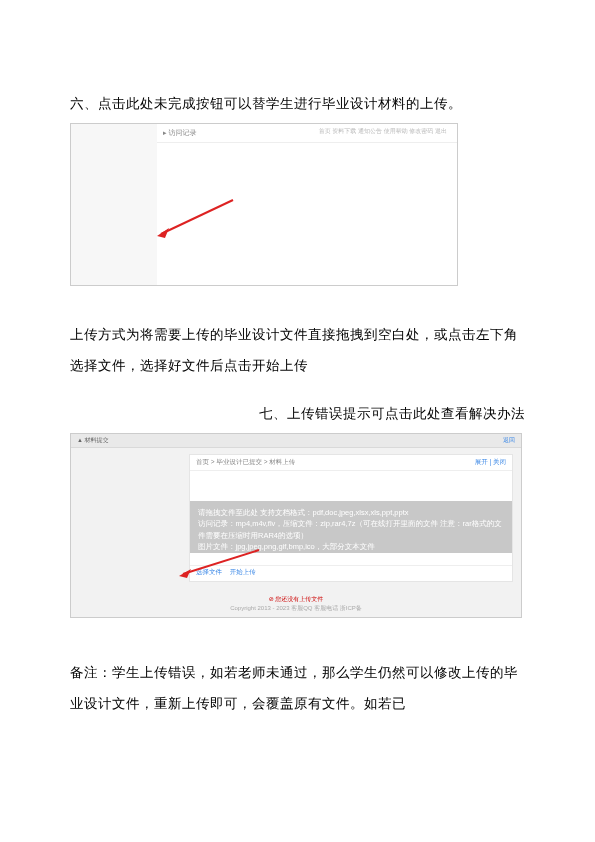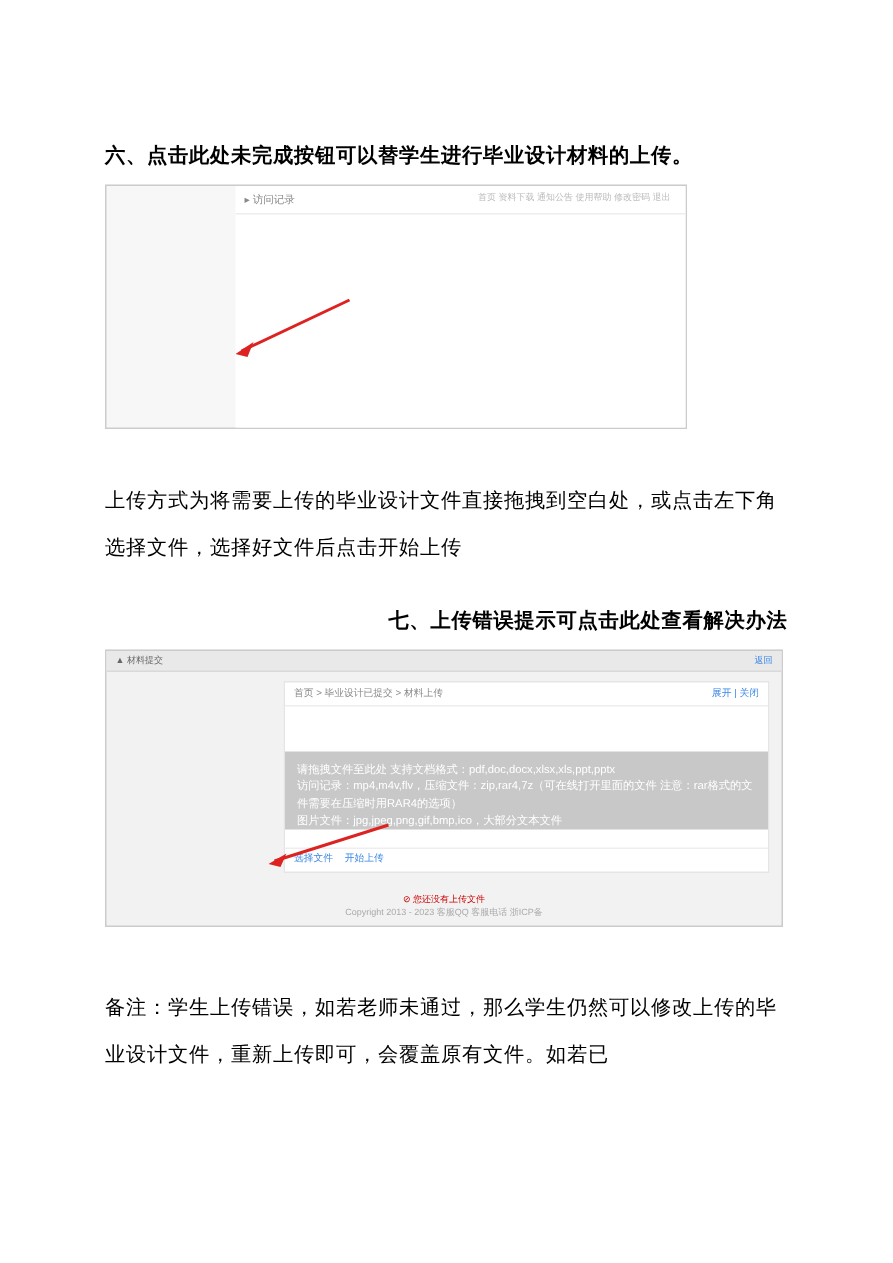--- a/index.html
+++ b/index.html
@@ -18,21 +18,20 @@
     letter-spacing: 0.5px;
     margin-bottom: 8px;
     font-family: Liberation Mono, monospace;
   }
   .heading {
     font-size: 13.5px;
     line-height: 2;
     color: #000;
     letter-spacing: 0.5px;
     margin-bottom: 6px;
-    font-weight: bold;
   }
   
   .shot1 {
     width: 388px;
     height: 163px;
     border: 1px solid #ccc;
     background: #f7f7f7;
     position: relative;
     margin-bottom: 34px;
     font-family: Arial, "Microsoft YaHei", sans-serif;
@@ -127,21 +126,21 @@
       <span class="right">
         <a>返回</a>
       </span>
     </div>
     <div class="panel">
       <div class="ptop">
         <span>首页 &gt; 毕业设计已提交 &gt; 材料上传</span>
         <span class="blue">展开 | 关闭</span>
       </div>
       <div class="drop">
-        <div>请拖拽文件至此处 支持文档格式：pdf,doc,docx,xlsx,xls,ppt,pptx</div>
+        <div>请拖拽文件至此处 支持文档格式：pdf,doc,jpeg,xlsx,xls,ppt,pptx</div>
         <div>访问记录：mp4,m4v,flv，压缩文件：zip,rar4,7z（可在线打开里面的文件 注意：rar格式的文件需要在压缩时用RAR4的选项）</div>
         <div>图片文件：jpg,jpeg,png,gif,bmp,ico，大部分文本文件</div>
       </div>
       <div class="foot">
         <span>选择文件</span>
         <span>开始上传</span>
       </div>
     </div>
     <svg class="arrow2" viewBox="0 0 82 30">
       <line x1="80" y1="2" x2="4" y2="26" stroke="#d22" stroke-width="2"></line>

